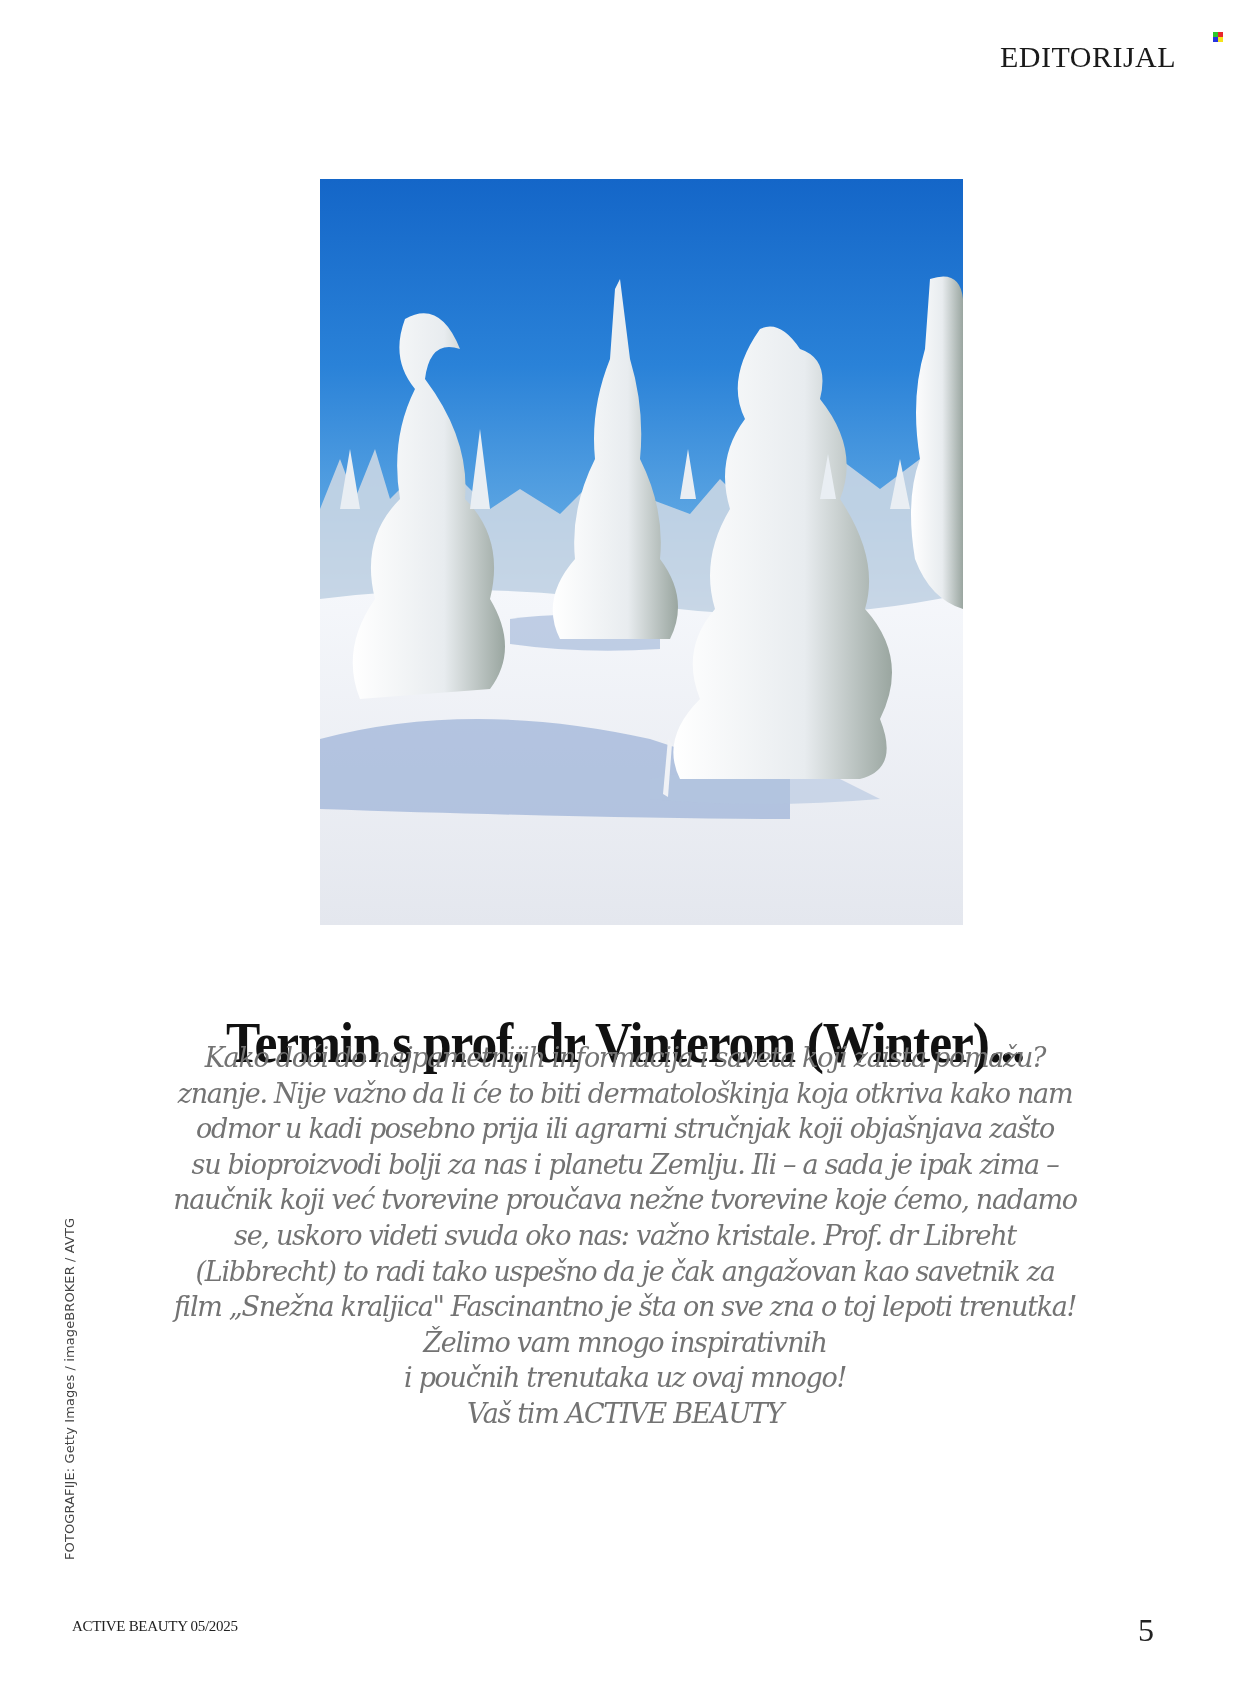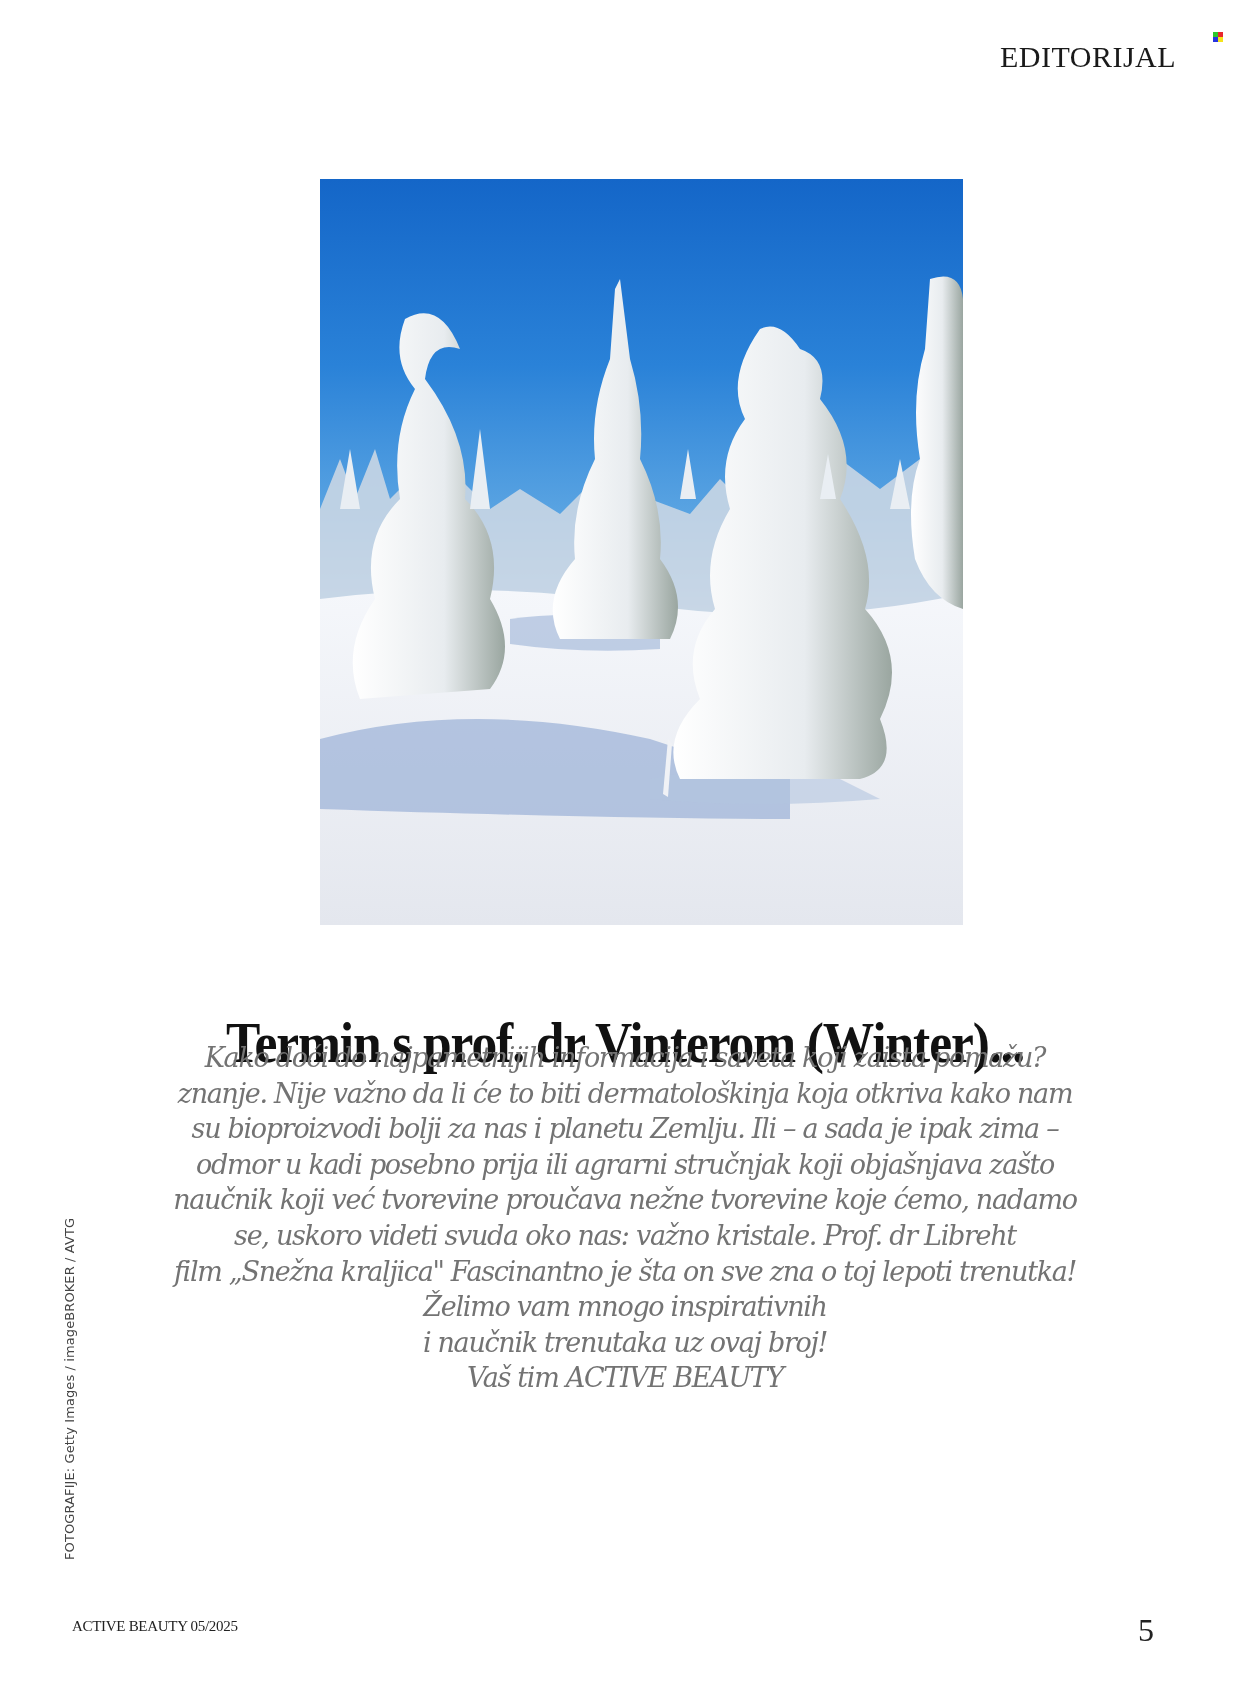--- a/index.html
+++ b/index.html
@@ -87,26 +87,27 @@
 
     <path d="M343 615 L348 560 L352 565 L348 618 Z" fill="#f0f2f6"></path>
   </svg>
 </div>
 
 <h1 class="title">Termin s prof. dr Vinterom (Winter)...</h1>
 
 <div class="body-text">
   <span class="line">Kako doći do najpametnijih informacija i saveta koji zaista pomažu?</span>
   <span class="line">znanje. Nije važno da li će to biti dermatološkinja koja otkriva kako nam</span>
+  <span class="line">odmor u kadi posebno prija ili agrarni stručnjak koji objašnjava zašto</span>
   <span class="line">su bioproizvodi bolji za nas i planetu Zemlju. Ili – a sada je ipak zima –</span>
-  <span class="line">odmor u kadi posebno prija ili agrarni stručnjak koji objašnjava zašto</span>
   <span class="line">naučnik koji već tvorevine proučava nežne tvorevine koje ćemo, nadamo</span>
   <span class="line">se, uskoro videti svuda oko nas: važno kristale. Prof. dr Libreht</span>
+  <span class="line">(Libbrecht) to radi tako uspešno da je čak angažovan kao savetnik za</span>
   <span class="line">film „Snežna kraljica" Fascinantno je šta on sve zna o toj lepoti trenutka!</span>
   <span class="line">Želimo vam mnogo inspirativnih</span>
-  <span class="line">i naučnik trenutaka uz ovaj broj!</span>
+  <span class="line">i poučnih trenutaka uz ovaj mnogo!</span>
   <span class="line">Vaš tim  ACTIVE BEAUTY</span>
 </div>
 
 <div class="credit">FOTOGRAFIJE: Getty Images / imageBROKER / AVTG</div>
 
 <div class="footer-mag">ACTIVE BEAUTY 05/2025</div>
 <div class="page-number">5</div>
 
 </body></html>

